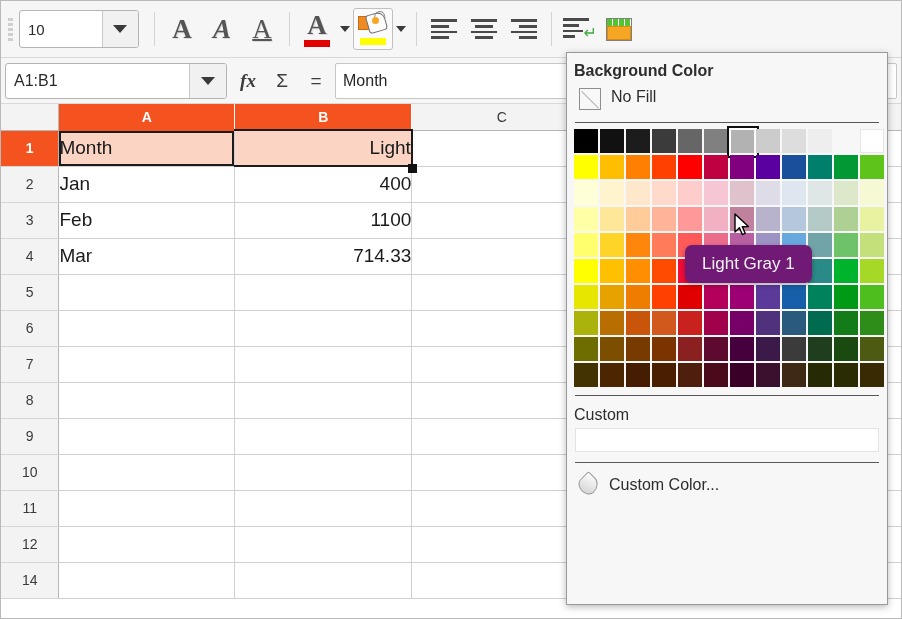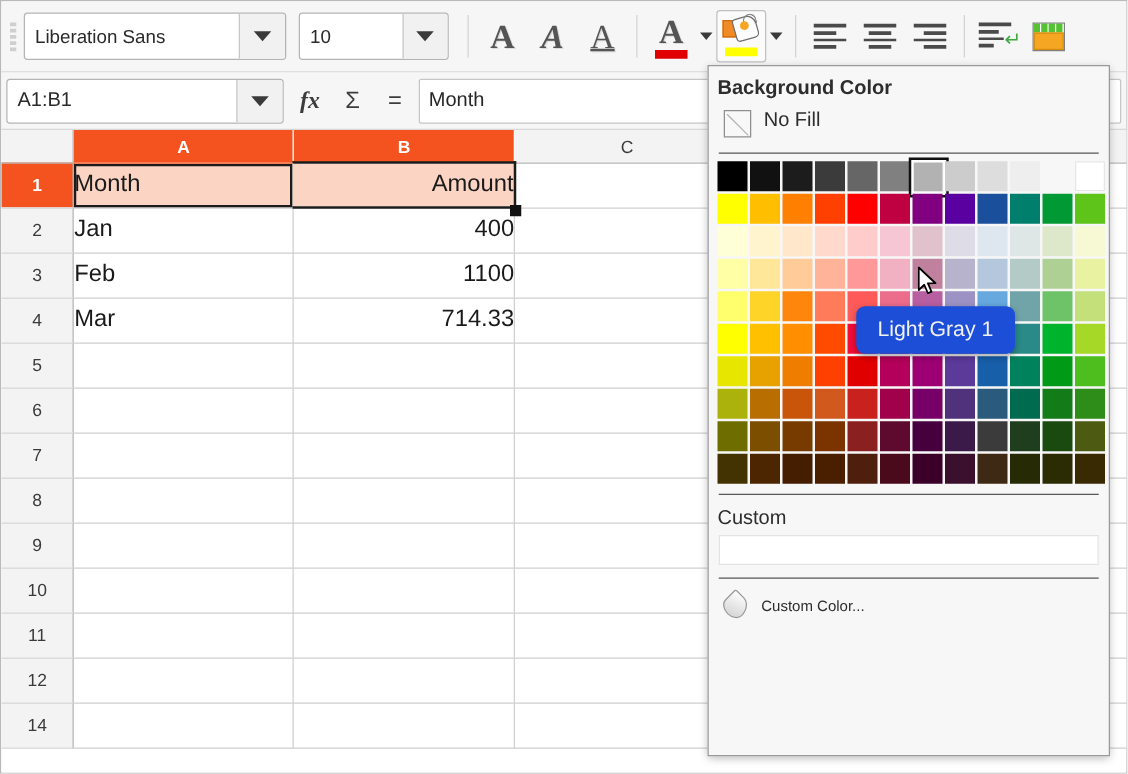--- a/index.html
+++ b/index.html
@@ -333,36 +333,36 @@
   }
   .recent-strip {
     margin: 0 8px;
     height: 24px;
     background: #ffffff;
     border: 1px solid #e3e3e3;
   }
   .custom-row {
     display:flex; align-items:center; gap: 11px;
     padding: 12px 0 0 12px;
-    font-size: 12px; color: #2d2d2d;
+    font-size: 16px; color: #2d2d2d;
   }
   .droplet {
     width: 19px; height: 19px;
     background: linear-gradient(160deg,#fdfdfd,#d2d2d2);
     border: 1px solid #9a9a9a;
     border-radius: 50% 50% 50% 50% / 62% 62% 38% 38%;
     transform: rotate(45deg);
     border-top-left-radius: 2px;
   }
 
   
   .tooltip {
     position: absolute;
     left: 684px; top: 244px;
-    background: #1d4ed8;
+    background: #701a75;
     color: #f2f2f2;
     font-size: 17px;
     padding: 9px 17px;
     border-radius: 7px;
     white-space: nowrap;
     z-index: 70;
     box-shadow: 0 2px 5px rgba(0,0,0,.3);
   }
   .cursor {
     position: absolute;
@@ -379,26 +379,20 @@
   <div class="toolbar">
 
     <div class="grip">
       <i></i>
         <i></i>
         <i></i>
         <i></i>
         <i></i>
     </div>
 
-    <div class="combo" id="font-name-combo">
-      <div class="field">Liberation Sans</div>
-      <div class="arrow">
-          <span class="caret"></span>
-        </div>
-    </div>
 
     <div class="combo" id="font-size-combo">
       <div class="field">10</div>
       <div class="arrow">
           <span class="caret"></span>
         </div>
     </div>
 
     <div class="tsep"></div>
 
@@ -514,21 +508,21 @@
           <th class="colhead sel">A</th>
           <th class="colhead sel">B</th>
           <th class="colhead">C</th>
           <th class="colhead"></th>
         </tr>
       </thead>
       <tbody id="sheet-body">
           <tr>
             <th class="rowhead sel" style="height: 36px;">1</th>
             <td class="cell hl selA">Month</td>
-            <td class="cell num hl selB">Amount</td>
+            <td class="cell num hl selB">Light</td>
             <td class="cell "></td>
             <td class="cell"></td>
           </tr>
           <tr>
             <th class="rowhead" style="height: 36px;">2</th>
             <td class="cell ">Jan</td>
             <td class="cell num">400</td>
             <td class="cell "></td>
             <td class="cell"></td>
           </tr>

